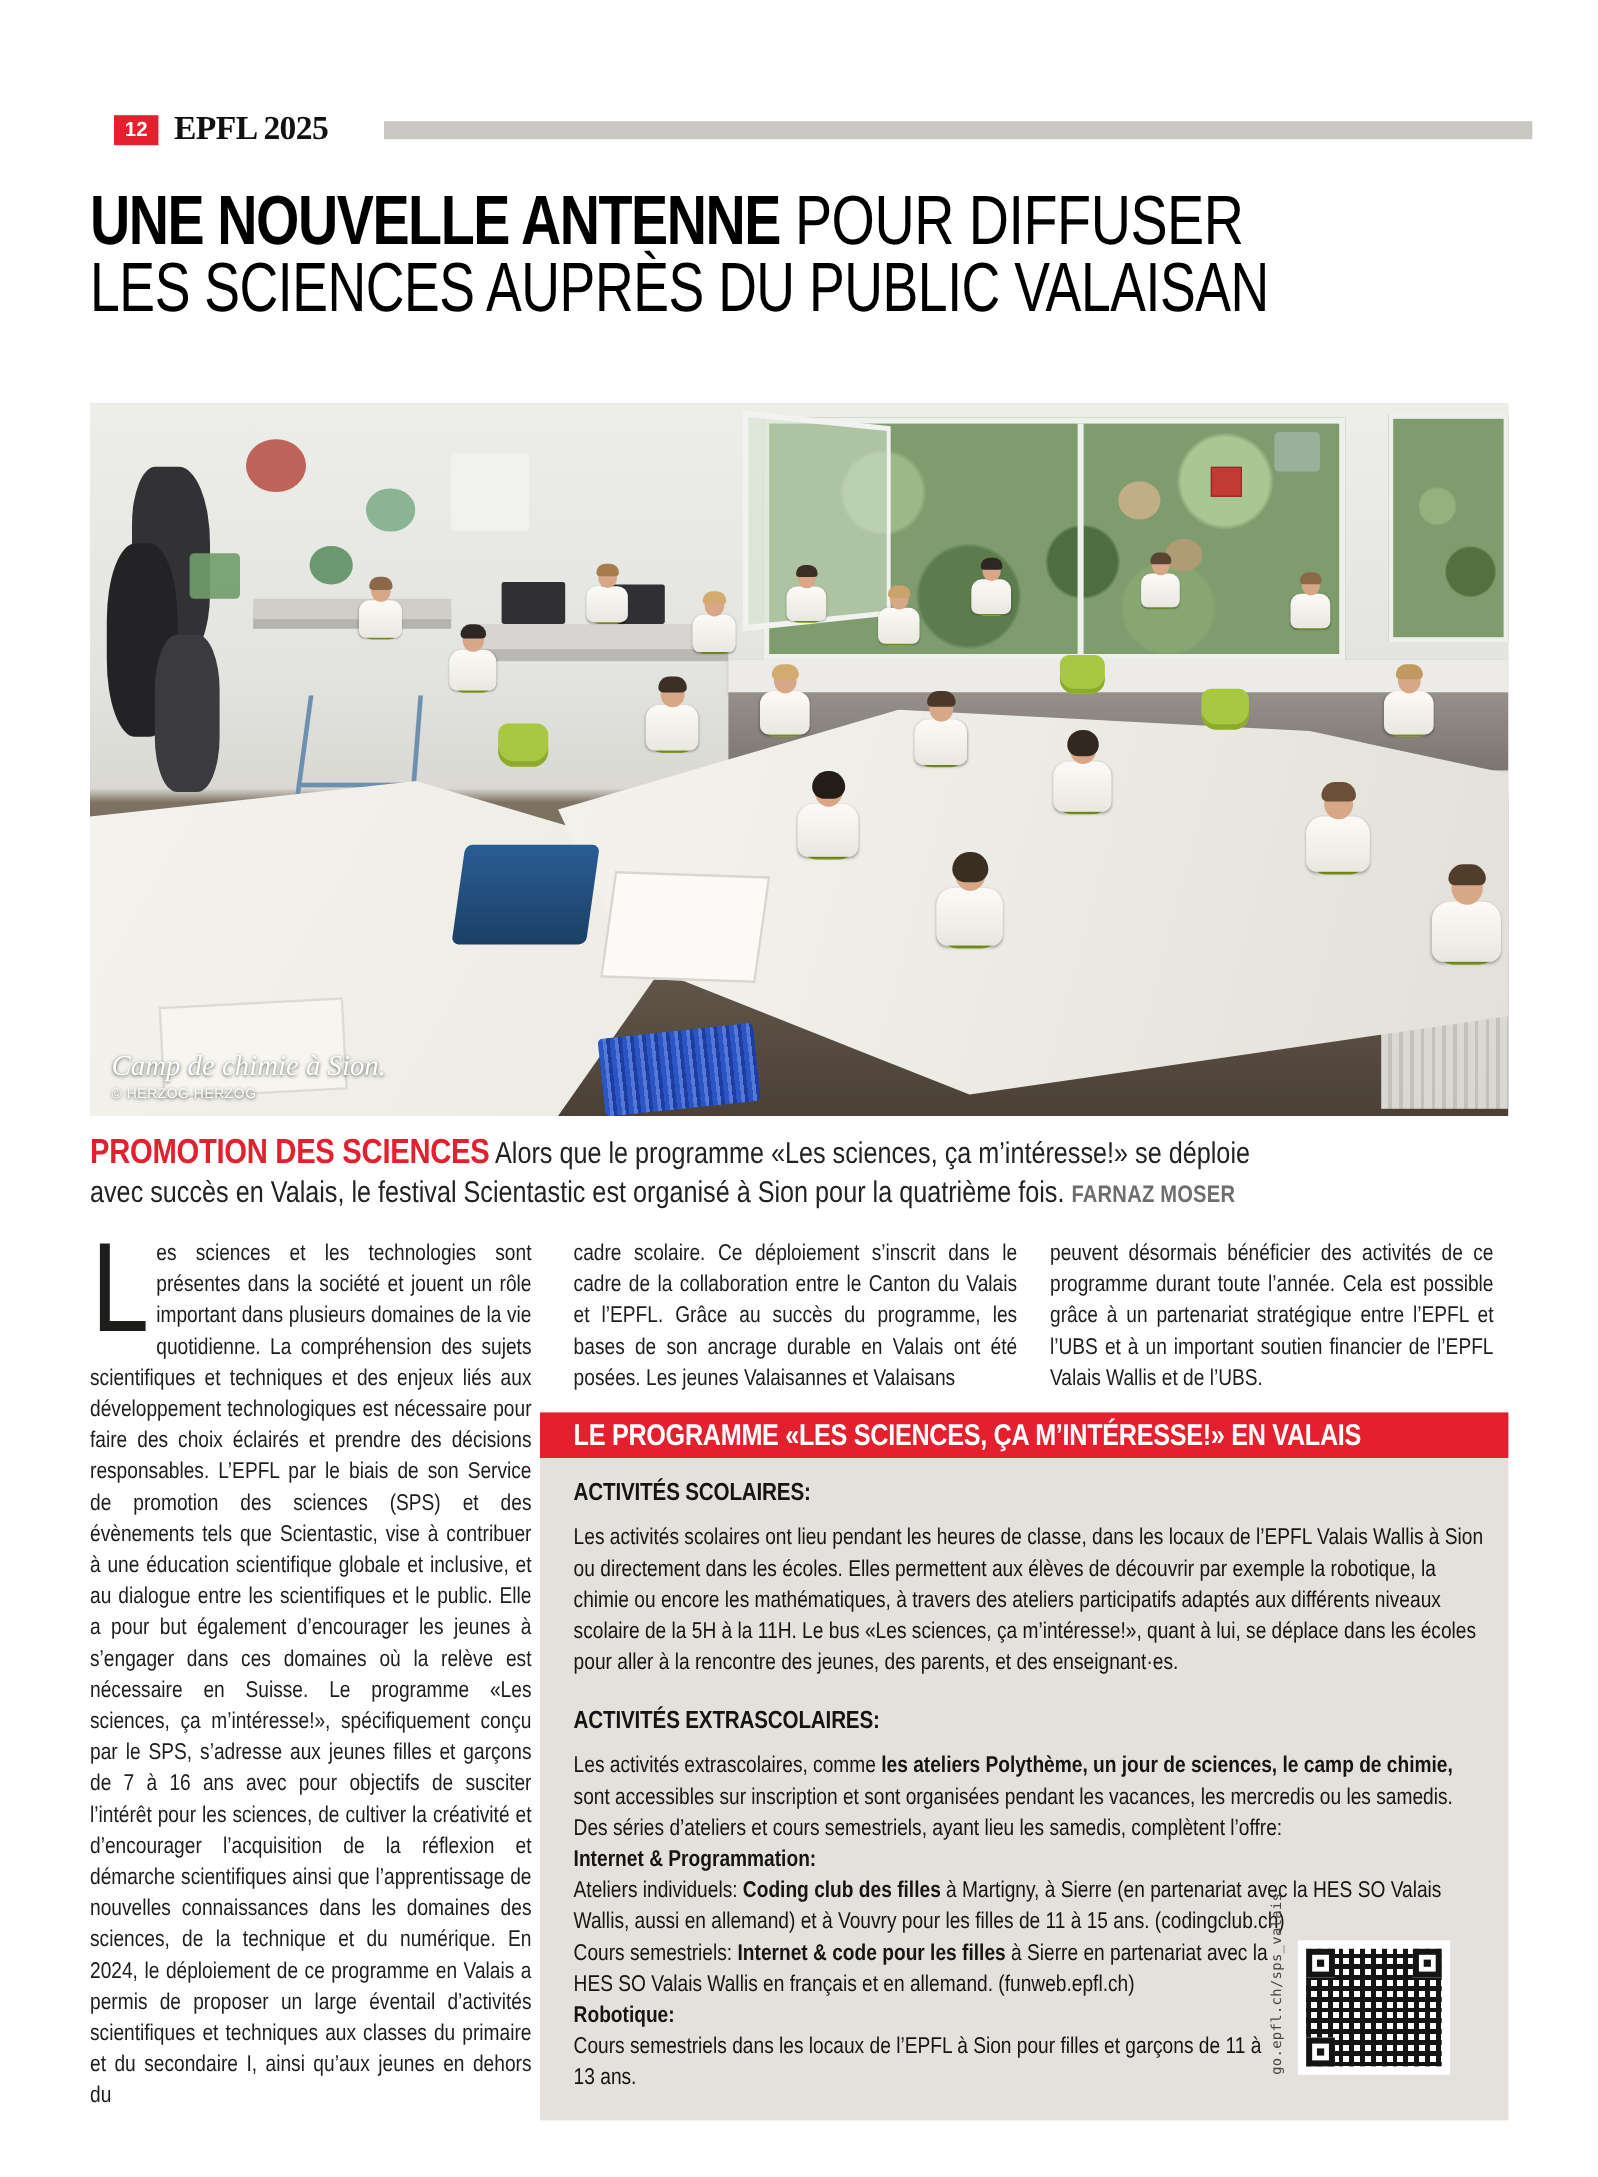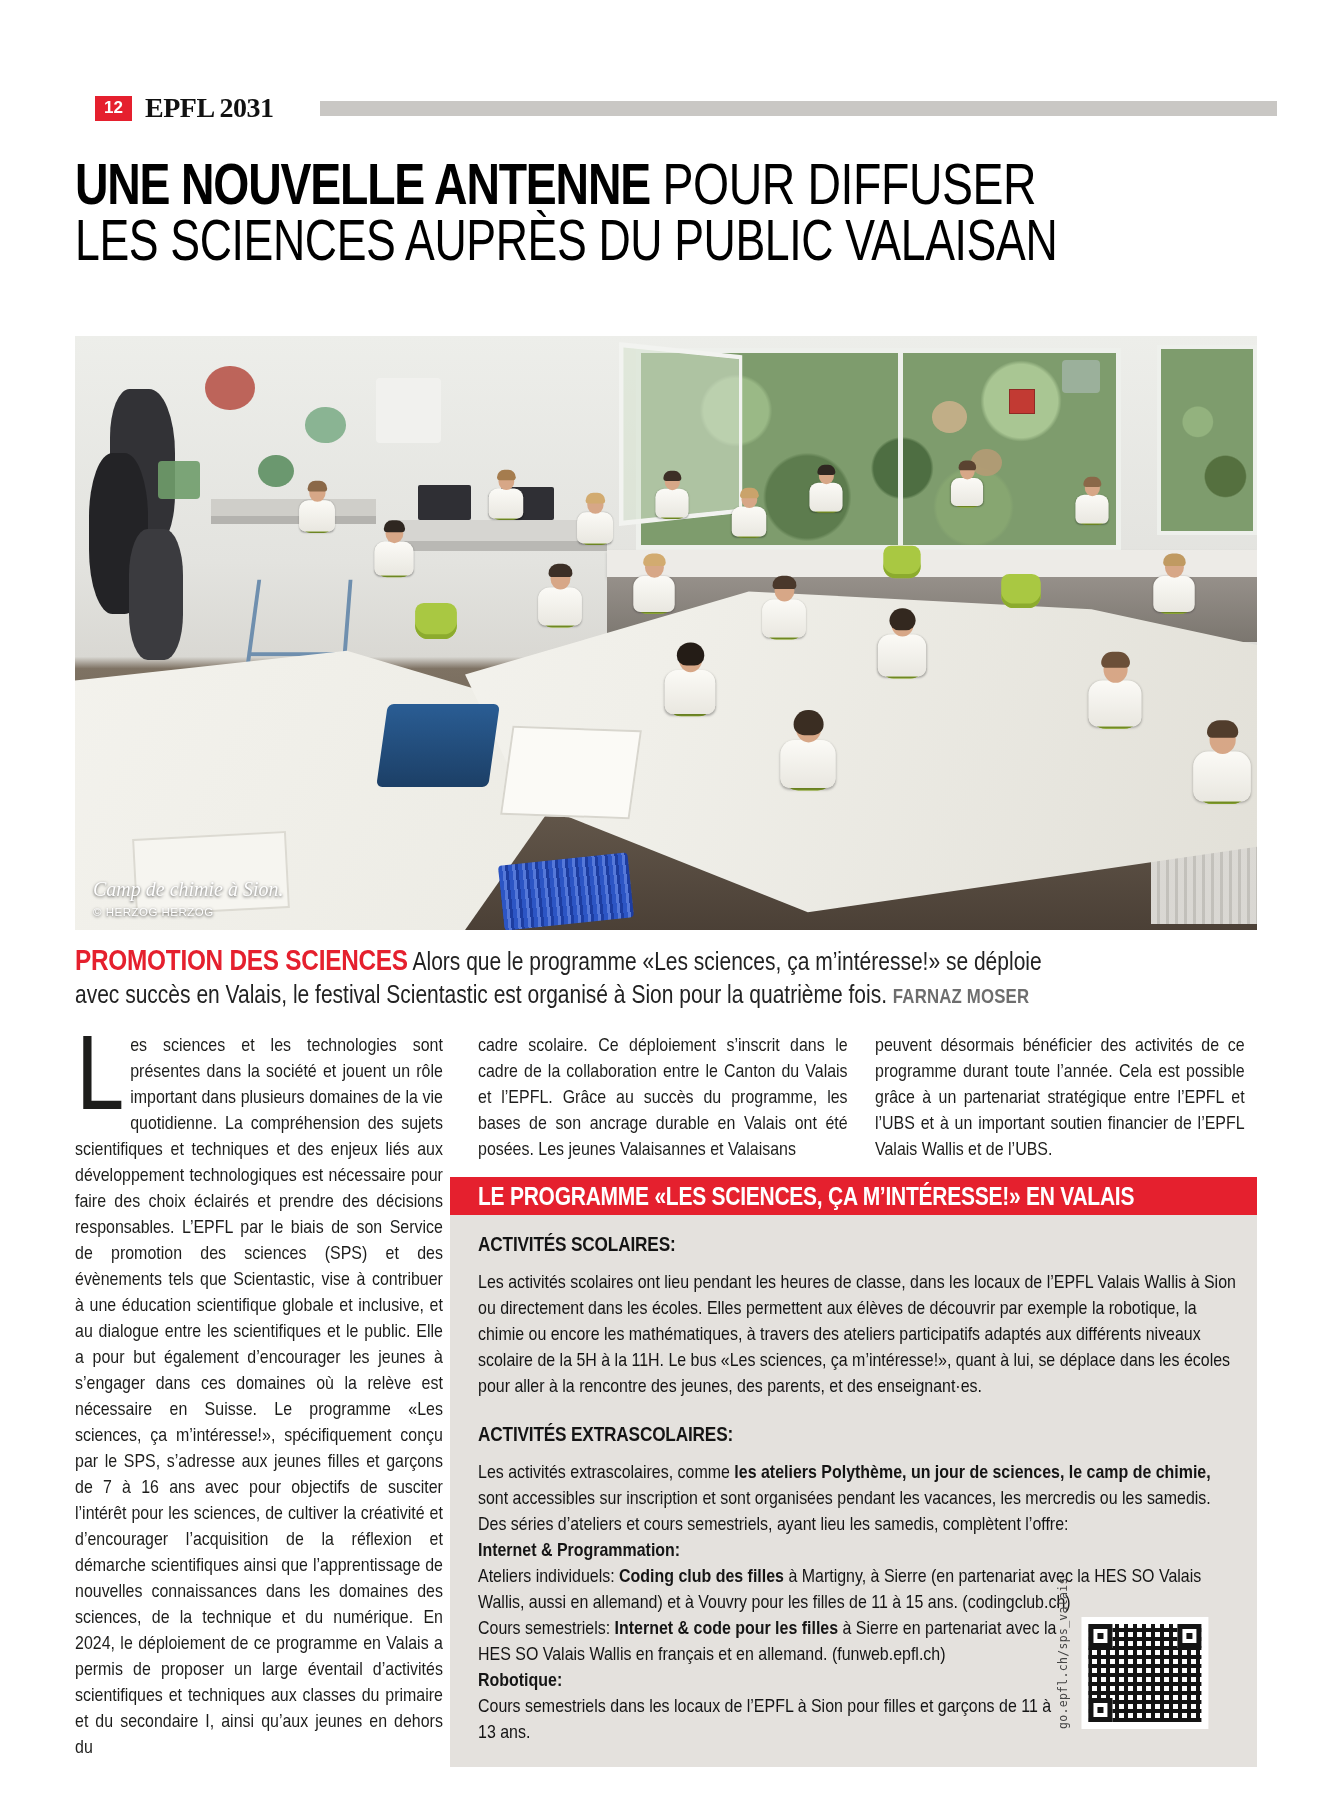--- a/index.html
+++ b/index.html
@@ -70,21 +70,21 @@
   .kid{position:absolute;width:56px;height:70px;}
   .kid .chair{position:absolute;left:7px;top:33px;width:42px;height:34px;background:#a9c842;border-radius:9px 9px 13px 13px;box-shadow:inset 0 -4px 0 #8cab2e;}
   .kid .coat{position:absolute;left:5px;top:25px;width:46px;height:40px;background:linear-gradient(#fbfaf6,#e9e7e0);
              border-radius:12px 12px 8px 8px;box-shadow:0 1px 2px rgba(0,0,0,.28);}
   .kid .head{position:absolute;left:18px;top:4px;width:21px;height:23px;background:#d7a787;border-radius:50%;}
   .kid .hair{position:absolute;left:16px;top:0;width:25px;height:14px;border-radius:12px 12px 5px 5px;}
   .kid.back .hair{height:21px;border-radius:12px 12px 9px 9px;}
   .chair-solo{position:absolute;width:44px;height:38px;background:#a9c842;border-radius:9px 10px 14px 14px;
               box-shadow:inset 0 -5px 0 #8cab2e;}
   .caption{position:absolute;left:18px;bottom:12px;color:#fff;text-shadow:0 1px 3px rgba(0,0,0,.7);}
-  .caption .cap-line{font-family:"Liberation Serif",serif;font-style:italic;font-size:20px;line-height:24px;}
+  .caption .cap-line{font-family:"Liberation Serif",serif;font-style:italic;font-size:24px;line-height:24px;}
   .caption .credit{font-size:11.5px;letter-spacing:.5px;margin-top:5px;font-family:"Liberation Sans",sans-serif;}
 
   
   .standfirst{position:absolute;left:75px;top:944px;width:1205px;transform:scaleX(.84);
               transform-origin:left top;font-size:25px;line-height:33px;color:#222;}
   .kicker{color:var(--red);font-weight:700;font-size:29px;letter-spacing:-0.3px;}
   .author{color:#6e6e6e;font-weight:700;font-size:20px;letter-spacing:.2px;}
 
   
   .body-row{position:absolute;left:75px;top:1032px;width:1182px;}
@@ -124,21 +124,21 @@
 
   :root{--red:#e5202e;}
 </style>
 </head>
 <body>
 
 <div class="page">
 
   <div class="header">
     <div class="pagenum">12</div>
-    <div class="brand">EPFL 2031</div>
+    <div class="brand">EPFL 2025</div>
     <div class="headerbar"></div>
   </div>
 
   <h1 class="headline" style="margin:0;font-weight:400;">
     <span class="hl-line"><span class="hl-scale1"><span class="hl-bold">UNE NOUVELLE ANTENNE</span><span class="hl-light"> POUR DIFFUSER</span></span></span>
     <span class="hl-line"><span class="hl-scale2"><span class="hl-light">LES SCIENCES AUPRÈS DU PUBLIC VALAISAN</span></span></span>
   </h1>
 
   <figure class="photo" style="margin:0;">
     <div class="ph ph-wall"></div>

